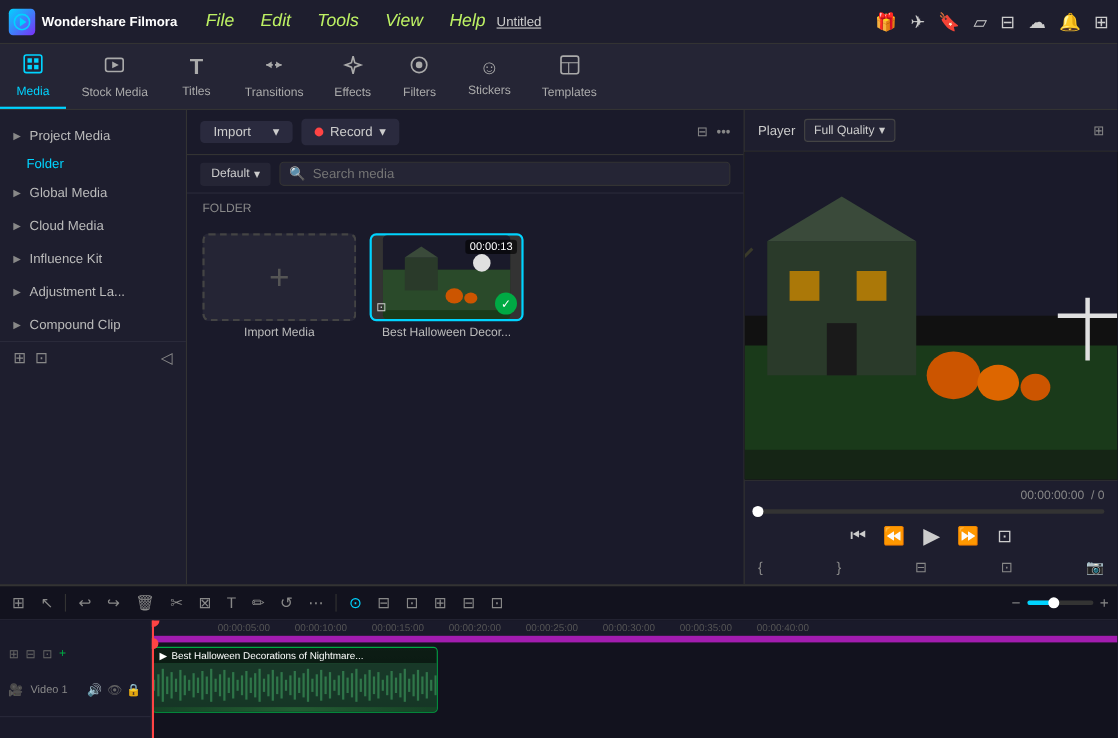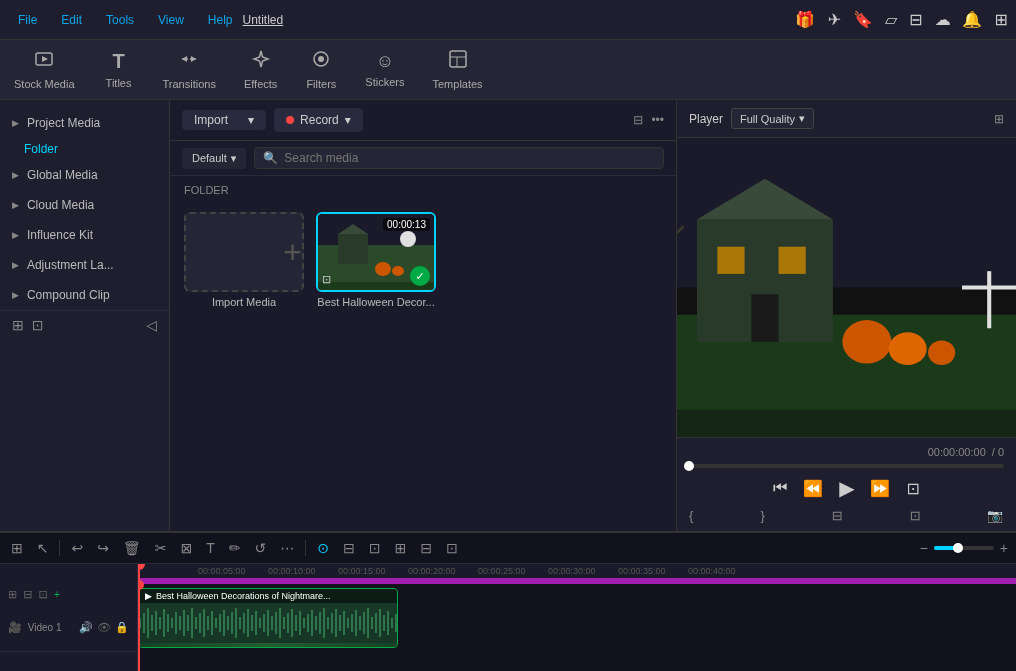--- a/index.html
+++ b/index.html
@@ -6,21 +6,21 @@
     body { width: 1016px; height: 671px; background: #1a1a2e; font-family: 'Segoe UI', Arial, sans-serif; overflow: hidden; color: #ccc; font-size: 12px; }
 
     
     .menu-bar {
       display: flex; align-items: center; background: #1e1e2e; height: 40px; padding: 0 8px; border-bottom: 1px solid #333;
     }
     .app-logo { display: flex; align-items: center; gap: 6px; margin-right: 16px; }
     .app-logo-icon { width: 24px; height: 24px; background: linear-gradient(135deg, #00d4ff, #7b2ff7); border-radius: 4px; display: flex; align-items: center; justify-content: center; font-size: 10px; color: white; }
     .app-name { color: #fff; font-size: 12px; font-weight: 600; }
     .menu-items { display: flex; gap: 4px; }
-    .menu-item { color: #0ea5e9; padding: 4px 10px; cursor: pointer; font-size: 12px; border-radius: 3px; }
+    .menu-item { color: #bef264; padding: 4px 10px; cursor: pointer; font-size: 16px; border-radius: 3px; font-style: italic; }
     .menu-right { margin-left: auto; display: flex; align-items: center; gap: 12px; }
     .menu-icon { color: #ccc; cursor: pointer; font-size: 16px; }
     .title-center { flex: 1; text-align: left; color: #ccc; font-size: 12px; text-decoration: underline; }
 
     
     .toolbar { display: flex; background: #252535; height: 60px; border-bottom: 1px solid #333; }
     .toolbar-item { display: flex; flex-direction: column; align-items: center; justify-content: center; gap: 4px; padding: 0 14px; cursor: pointer; color: #aaa; font-size: 11px; min-width: 60px; }
     .toolbar-item.active { color: #00d4ff; border-bottom: 2px solid #00d4ff; }
     .toolbar-icon { font-size: 18px; }
 
@@ -41,21 +41,21 @@
     .btn-record { background: #2a2a3e; border: none; color: #ccc; padding: 5px 12px; border-radius: 4px; cursor: pointer; font-size: 12px; display: flex; align-items: center; gap: 6px; }
     .record-dot { width: 8px; height: 8px; background: #ff4444; border-radius: 50%; }
     .media-toolbar-right { margin-left: auto; display: flex; gap: 8px; color: #888; cursor: pointer; }
     .media-filter-row { display: flex; align-items: center; padding: 6px 12px; gap: 8px; border-bottom: 1px solid #2a2a3a; }
     .btn-default { background: #252535; border: none; color: #ccc; padding: 4px 10px; border-radius: 3px; cursor: pointer; font-size: 11px; display: flex; align-items: center; gap: 4px; }
     .search-box { display: flex; align-items: center; background: #252535; border: 1px solid #333; border-radius: 4px; padding: 3px 8px; flex: 1; gap: 6px; }
     .search-box input { background: none; border: none; outline: none; color: #ccc; font-size: 12px; flex: 1; }
     .folder-label { color: #888; font-size: 11px; padding: 8px 14px 4px; }
     .media-grid { display: flex; flex-wrap: wrap; gap: 12px; padding: 12px 14px; }
     .media-item { display: flex; flex-direction: column; align-items: center; gap: 4px; cursor: pointer; }
-    .media-thumb { width: 120px; height: 80px; border-radius: 6px; background: #333; position: relative; display: flex; align-items: center; justify-content: flex-end; border: 2px solid transparent; }
+    .media-thumb { width: 140px; height: 80px; border-radius: 6px; background: #333; position: relative; display: flex; align-items: center; justify-content: center; border: 2px solid transparent; }
     .media-thumb.add-new { background: #252535; border: 2px dashed #444; }
     .media-thumb.selected { border: 2px solid #00d4ff; }
     .media-thumb-overlay { position: absolute; top: 4px; right: 4px; font-size: 10px; color: #fff; background: rgba(0,0,0,0.6); padding: 1px 4px; border-radius: 3px; }
     .media-thumb-icons { position: absolute; bottom: 4px; left: 4px; display: flex; gap: 4px; }
     .media-thumb-check { position: absolute; bottom: 4px; right: 4px; width: 20px; height: 20px; background: #00aa44; border-radius: 50%; display: flex; align-items: center; justify-content: center; font-size: 11px; color: #fff; }
     .media-thumb-icon { color: #ccc; font-size: 11px; }
     .media-label { font-size: 11px; color: #bbb; max-width: 120px; text-align: center; white-space: nowrap; overflow: hidden; text-overflow: ellipsis; }
     .add-plus { font-size: 32px; color: #555; }
 
     
@@ -98,20 +98,29 @@
     .clip-play-icon { color: #fff; font-size: 9px; }
     .clip-title { font-size: 9px; color: #fff; white-space: nowrap; overflow: hidden; text-overflow: ellipsis; flex: 1; }
     .clip-waveform { flex: 1; background: linear-gradient(90deg, #1a4a2a, #2a6a3a, #1a4a2a); opacity: 0.8; }
 
     .sidebar-bottom-row { display: flex; align-items: center; padding: 6px 12px; border-top: 1px solid #2a2a3a; }
   </style>
 </head>
 <body>
 
 <div class="menu-bar">
+  <div class="app-logo">
+    <div class="app-logo-icon">
+      <svg width="16" height="16" viewBox="0 0 16 16">
+        <circle cx="8" cy="8" r="7" fill="none" stroke="#00d4ff" stroke-width="1.5"></circle>
+        <polygon points="6,4 12,8 6,12" fill="#00d4ff"></polygon>
+      </svg>
+    </div>
+    <span class="app-name">Wondershare Filmora</span>
+  </div>
   <div class="menu-items">
     <span class="menu-item">File</span>
     <span class="menu-item">Edit</span>
     <span class="menu-item">Tools</span>
     <span class="menu-item">View</span>
     <span class="menu-item">Help</span>
   </div>
   <div class="title-center">Untitled</div>
   <div class="menu-right">
     <span class="menu-icon">🎁</span>
@@ -119,20 +128,32 @@
     <span class="menu-icon">🔖</span>
     <span class="menu-icon">▱</span>
     <span class="menu-icon">⊟</span>
     <span class="menu-icon">☁</span>
     <span class="menu-icon">🔔</span>
     <span class="menu-icon">⊞</span>
   </div>
 </div>
 
 <div class="toolbar">
+  <div class="toolbar-item active">
+    <span class="toolbar-icon">
+      <svg width="20" height="20" viewBox="0 0 20 20">
+          <rect x="2" y="2" width="16" height="16" rx="2" fill="none" stroke="#00d4ff" stroke-width="1.5"></rect>
+          <rect x="5" y="5" width="4" height="4" fill="#00d4ff"></rect>
+          <rect x="11" y="5" width="4" height="4" fill="#00d4ff"></rect>
+          <rect x="5" y="11" width="4" height="4" fill="#00d4ff"></rect>
+          <rect x="11" y="11" width="4" height="4" fill="#00d4ff"></rect>
+        </svg>
+    </span>
+    <span>Media</span>
+  </div>
   <div class="toolbar-item">
     <span class="toolbar-icon">
       <svg width="20" height="20" viewBox="0 0 20 20">
           <rect x="2" y="4" width="16" height="12" rx="2" fill="none" stroke="#aaa" stroke-width="1.5"></rect>
           <polygon points="8,7 14,10 8,13" fill="#aaa"></polygon>
         </svg>
     </span>
     <span>Stock Media</span>
   </div>
   <div class="toolbar-item">

